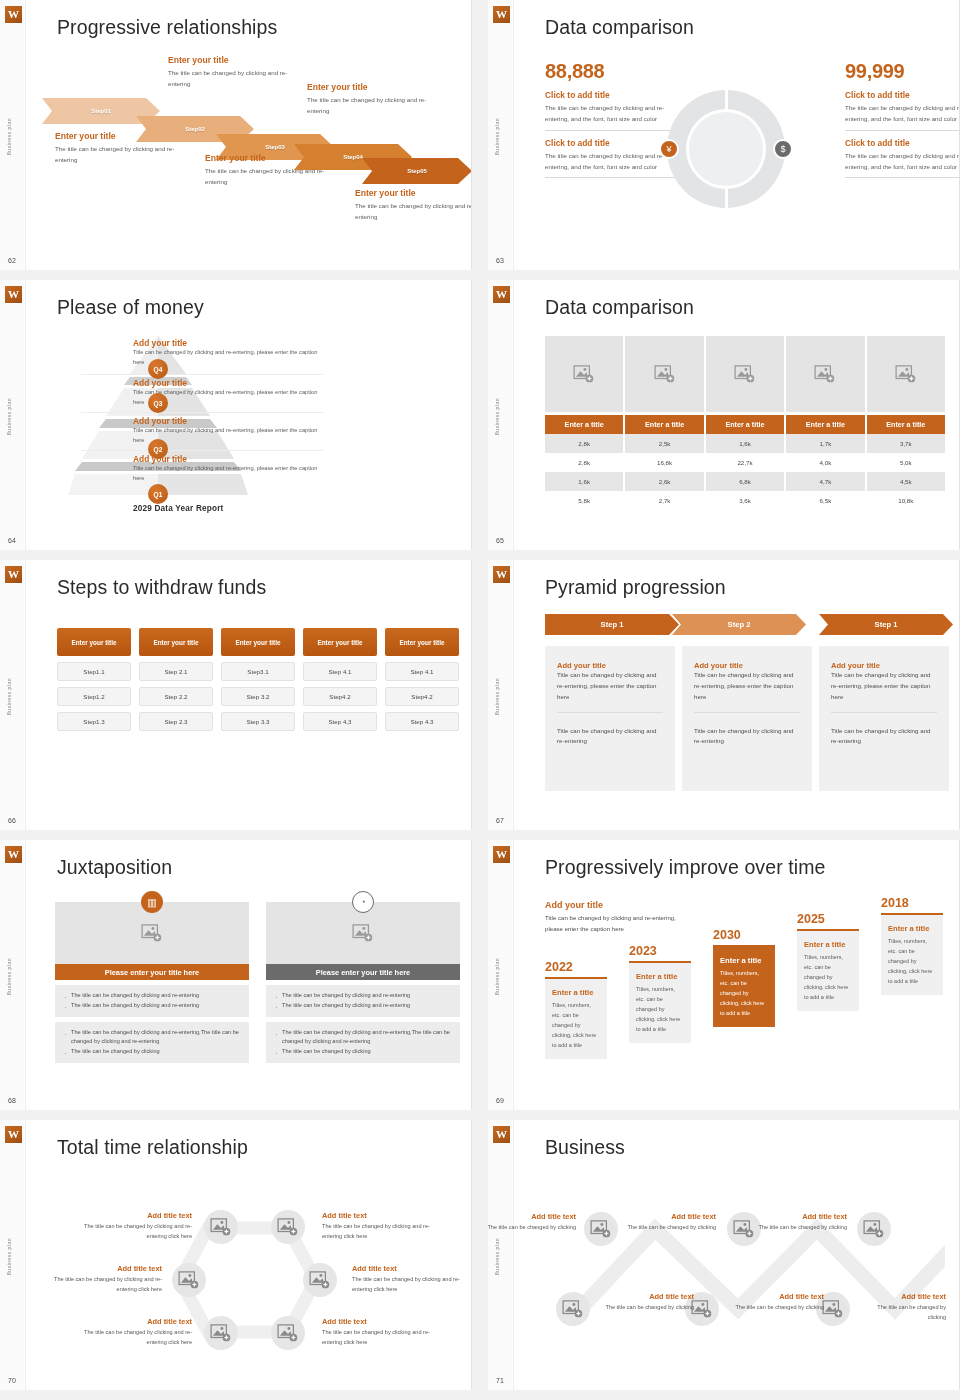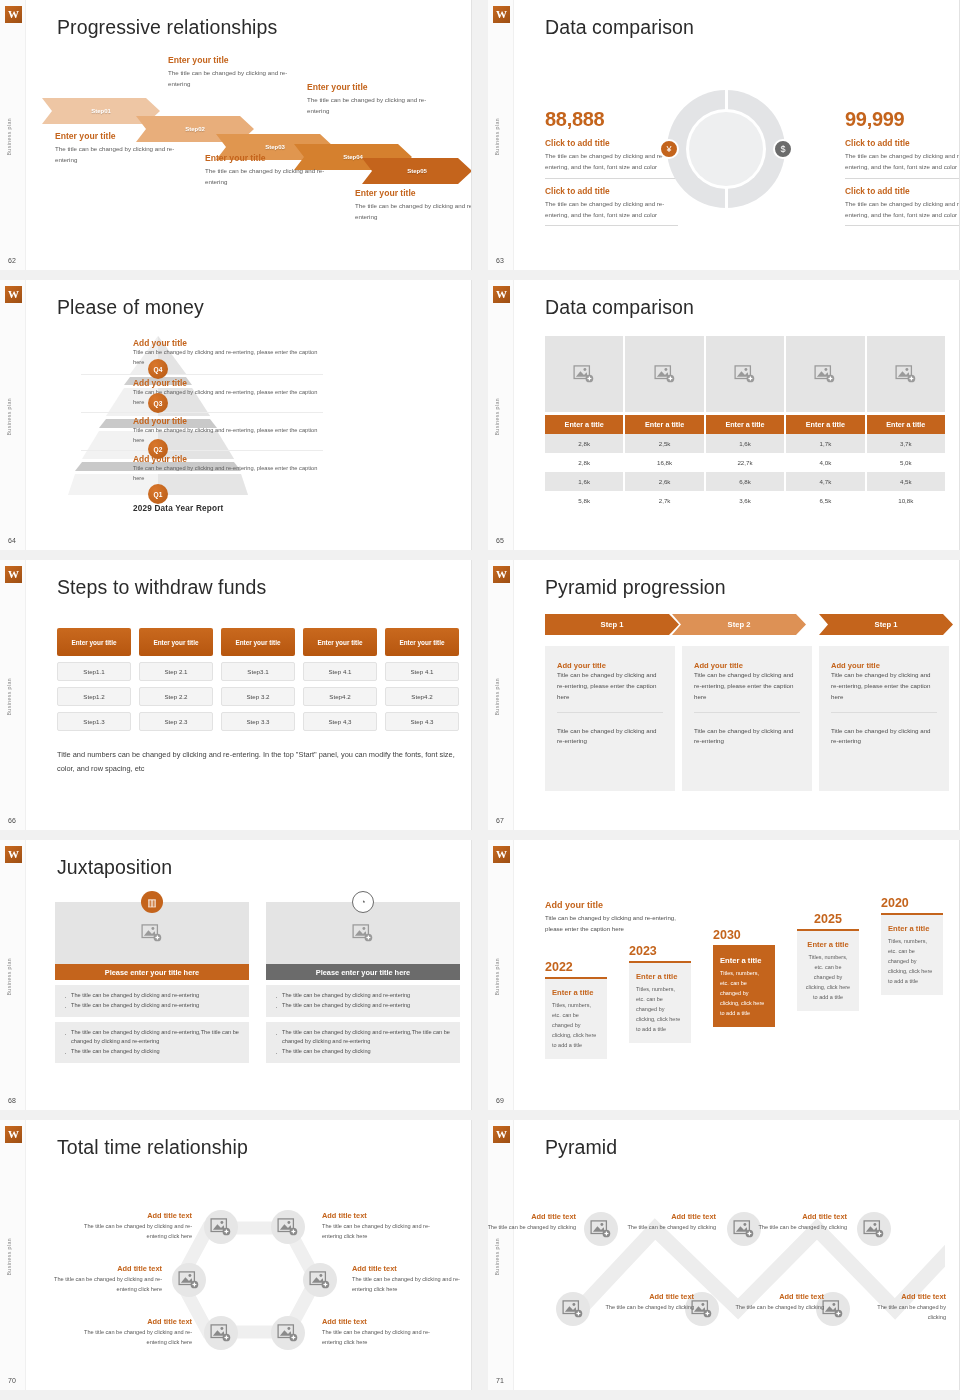--- a/index.html
+++ b/index.html
@@ -45,21 +45,21 @@
 
   
   .arw{ position:absolute; height:26px; color:#fff; font-size:6px; font-weight:700;
         display:flex; align-items:center; justify-content:center;
         text-shadow:0 1px 1px rgba(0,0,0,.2); }
   .arw i{ position:absolute; inset:0; }
   .s62blk{ position:absolute; width:130px; }
   .s62blk .h{ font-size:8.6px; color:#c4641c; font-weight:700; margin-bottom:3px; }
 
   
-  .bignum{ font-size:20px; font-weight:700; color:#c4641c; letter-spacing:-.3px;margin-top:48px; }
+  .bignum{ font-size:20px; font-weight:700; color:#c4641c; letter-spacing:-.3px; }
   .cta{ font-size:8.4px; font-weight:700; color:#c4641c; margin:7px 0 3px; }
   .rule{ border-bottom:1px solid #d8d8d8; margin-top:5px; }
   .donut{ position:absolute; width:118px; height:118px; border-radius:50%;
           background:#e3e4e6; }
   .donut::after{ content:""; position:absolute; left:22px; top:22px; width:74px; height:74px;
           border-radius:50%; background:#eeeff0; box-shadow:0 0 0 3px #fff; }
   .donut .cut{ position:absolute; left:58px; top:-2px; width:3px; height:122px; background:#fff; }
   .badge{ position:absolute; width:20px;height:20px;border-radius:50%;
           display:flex;align-items:center;justify-content:center;
           font-size:9px;color:#fff; border:2px solid #fff; }
@@ -427,21 +427,20 @@
       <div class="stepbox">Step4.2</div>
       <div class="stepbox">Step 4,3</div>
     </div>
     <div class="stepcol" style="left:385px;top:68px;">
       <div class="stephead">Enter your title</div>
       <div class="stepbox">Step 4.1</div>
       <div class="stepbox">Step4.2</div>
       <div class="stepbox">Step 4.3</div>
     </div>
 
-    <div style="position:absolute;left:57px;top:188px;width:400px;font-size:7.4px;color:#3d3d3d;line-height:1.95;">Title and numbers can be changed by clicking and re-entering. In the top "Start" panel, you can modify the fonts, font size, color, and row spacing, etc</div>
 
     <div class="pnum">66</div>
   </div>
 
   <div class="slide">
     <div class="leftbar"></div>
     <div class="wlogo">W</div>
     <div class="vlabel">Business plan</div>
     <div class="title">Pyramid progression</div>
 
@@ -544,20 +543,21 @@
       </div>
     </div>
 
     <div class="pnum">68</div>
   </div>
 
   <div class="slide">
     <div class="leftbar"></div>
     <div class="wlogo">W</div>
     <div class="vlabel">Business plan</div>
+    <div class="title">Progressively improve over time</div>
 
     <div style="position:absolute;left:57px;top:60px;width:140px;">
       <div style="font-size:9px;font-weight:700;color:#c4641c;margin-bottom:3px;">Add your title</div>
       <div style="font-size:6.1px;color:#4f4f4f;line-height:1.8;">Title can be changed by clicking and re-entering, please enter the caption here</div>
     </div>
 
     <div class="yc gray" style="left:57px;top:120px;">
       <div class="yr">2022</div>
       <div class="bd">
         <div class="h">Enter a title</div>
@@ -571,29 +571,29 @@
         <div class="p">Titles, numbers, etc. can be changed by clicking, click here to add a title</div>
       </div>
     </div>
     <div class="yc orange" style="left:225px;top:88px;">
       <div class="yr">2030</div>
       <div class="bd">
         <div class="h">Enter a title</div>
         <div class="p">Titles, numbers, etc. can be changed by clicking, click here to add a title</div>
       </div>
     </div>
-    <div class="yc gray" style="left:309px;top:72px;text-align:center;">
+    <div class="yc gray" style="left:309px;top:72px;">
       <div class="yr">2025</div>
       <div class="bd">
         <div class="h">Enter a title</div>
         <div class="p">Titles, numbers, etc. can be changed by clicking, click here to add a title</div>
       </div>
     </div>
     <div class="yc gray" style="left:393px;top:56px;">
-      <div class="yr">2020</div>
+      <div class="yr">2018</div>
       <div class="bd">
         <div class="h">Enter a title</div>
         <div class="p">Titles, numbers, etc. can be changed by clicking, click here to add a title</div>
       </div>
     </div>
 
     <div class="pnum">69</div>
   </div>
 
   <div class="slide">
@@ -692,21 +692,21 @@
       <div class="p">The title can be changed by clicking and re-entering click here</div>
     </div>
 
     <div class="pnum">70</div>
   </div>
 
   <div class="slide">
     <div class="leftbar"></div>
     <div class="wlogo">W</div>
     <div class="vlabel">Business plan</div>
-    <div class="title">Pyramid</div>
+    <div class="title">Business</div>
 
     <svg style="position:absolute;left:57px;top:84px;width:400px;height:130px;" viewBox="0 0 400 130">
       <polyline points="35,105 110,25 193,105 272,25 350,105 425,25" fill="none" stroke="#ededed" stroke-width="15"></polyline>
     </svg>
 
     <div class="circ" style="left:96px;top:92px;">
           <span class="imgph"><svg viewBox="0 0 24 20">
               <rect x="1" y="1" width="17" height="14" fill="none" stroke="#8a8a8a" stroke-width="1.4"></rect>
               <polygon points="3,13 8,7 12,11 15,8 16,13" fill="#8a8a8a"></polygon>
               <circle cx="13" cy="5" r="1.6" fill="#8a8a8a"></circle>

